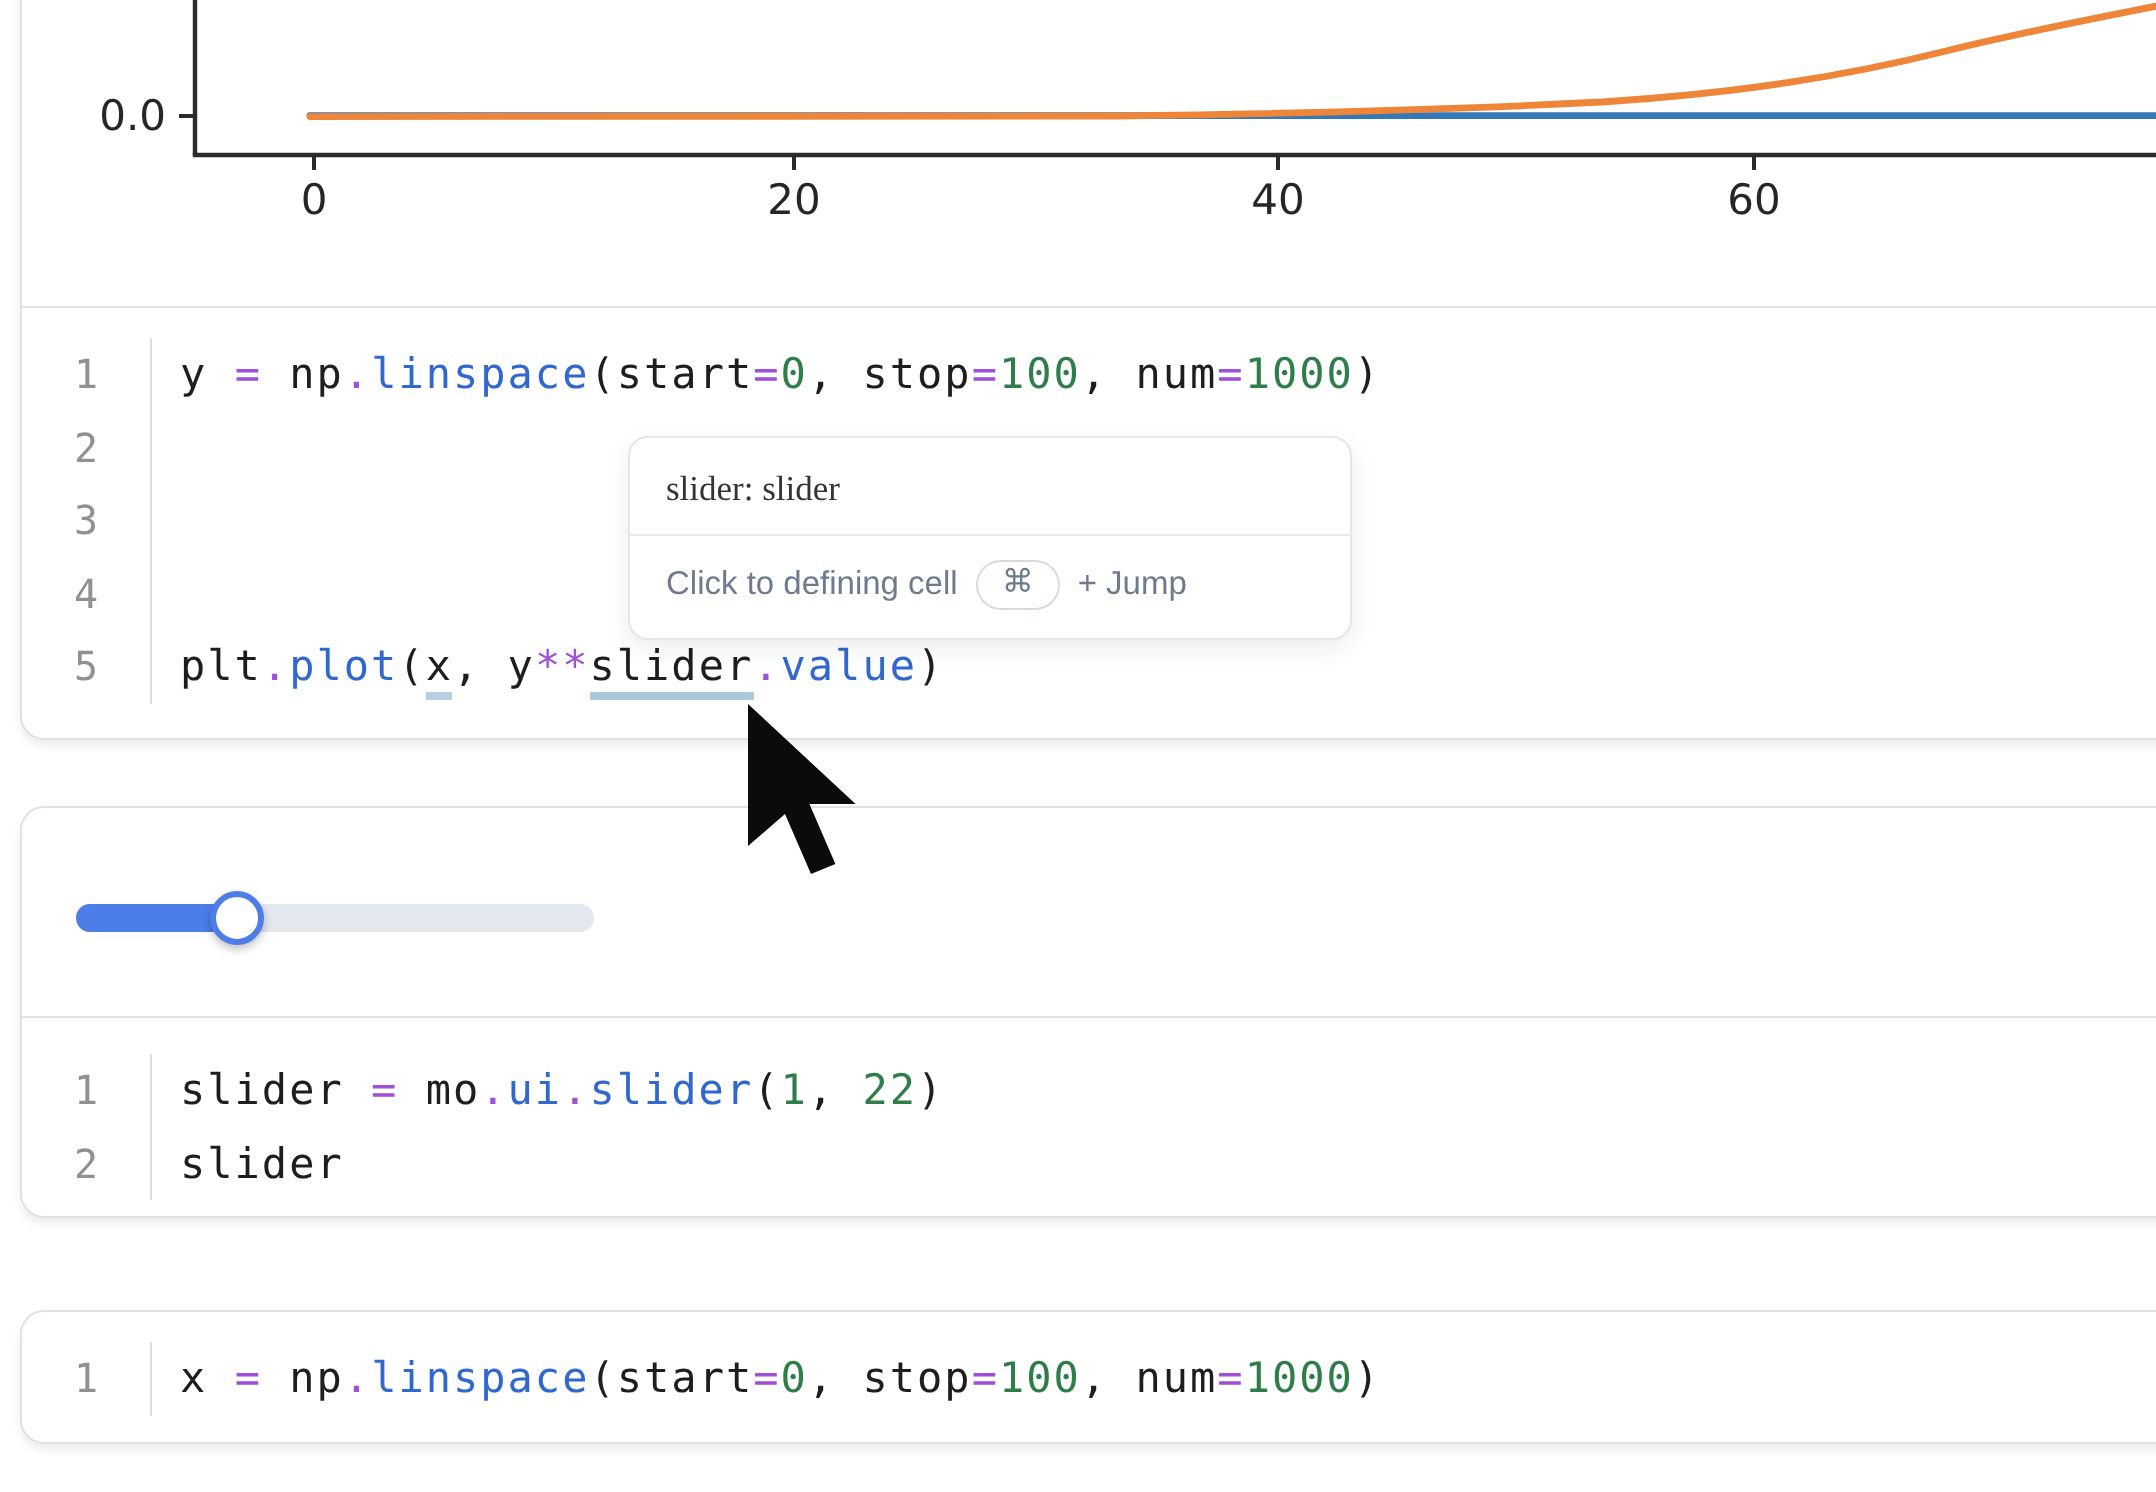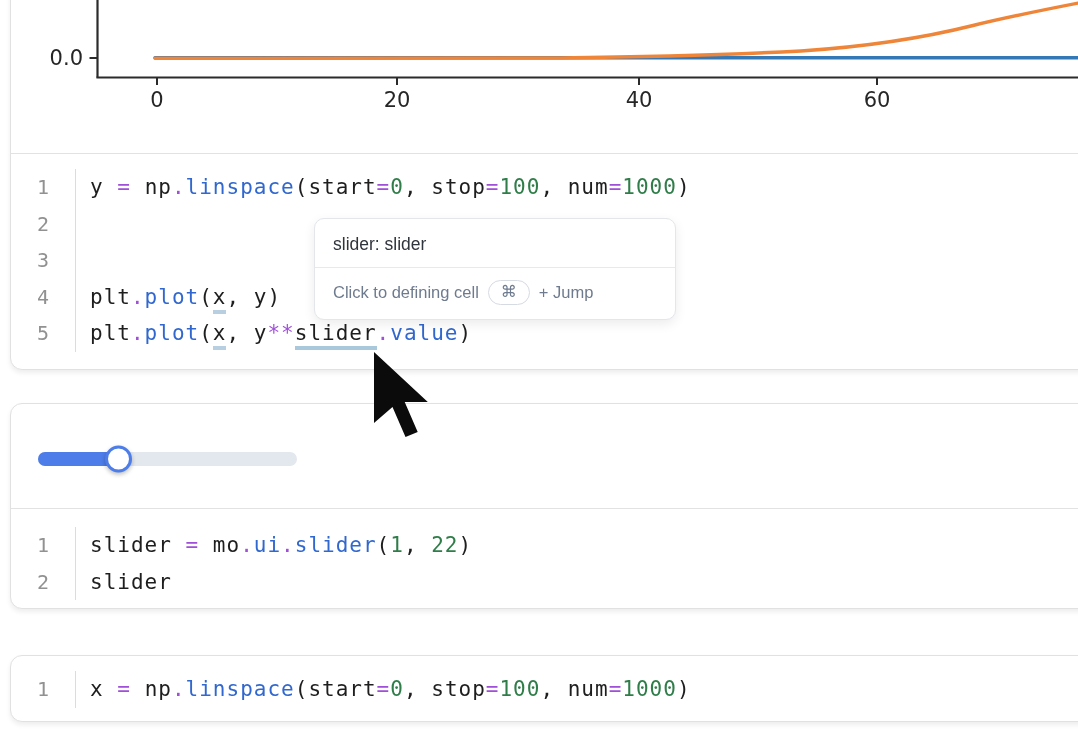--- a/index.html
+++ b/index.html
@@ -43,21 +43,21 @@
                border-radius:7px;background:#e3e7ee;}
   .slider-fill{position:absolute;left:0;top:0;bottom:0;border-radius:7px;background:#4d7de8;}
   .slider-handle{position:absolute;top:50%;transform:translateY(-50%);
                  width:21px;height:21px;border-radius:50%;background:#ffffff;
                  border:3px solid #4d7de8;box-shadow:0 2px 4px rgba(0,0,0,0.25);}
 
   
   .tooltip{position:absolute;left:314px;top:218px;width:362px;box-sizing:border-box;
            background:#ffffff;border:1px solid #e3e6ea;border-radius:10px;
            box-shadow:0 4px 12px rgba(0,0,0,0.08);z-index:20;}
-  .tt-title{padding:13px 18px 11px;font-size:17.5px;color:#30343c;line-height:24px;}
+  .tt-title{padding:13px 18px 11px;font-size:17.5px;color:#30343c;line-height:24px;font-family:Liberation Serif, serif;}
   .tt-divider{height:1px;background:#e6e9ee;margin:0 0;}
   .tt-row{display:flex;align-items:center;gap:9px;padding:10px 18px 13px;
           font-size:16.5px;color:#6e7b8f;line-height:28px;}
   .tt-key{display:inline-flex;align-items:center;justify-content:center;
           min-width:24px;height:25px;padding:0 12px;border:1.5px solid #d6dae2;
           border-radius:13px;font-size:16px;color:#6e7b8f;background:#fff;box-sizing:border-box;}
 
   
   .cursor{position:absolute;left:360px;top:345px;z-index:30;}
 </style>
@@ -98,21 +98,20 @@
         <div class="code-line">
           <div class="gutter">2</div>
           <div class="code-text">&nbsp;</div>
         </div>
         <div class="code-line">
           <div class="gutter">3</div>
           <div class="code-text">&nbsp;</div>
         </div>
         <div class="code-line">
           <div class="gutter">4</div>
-          <div class="code-text"><span class="tk-v">plt</span><span class="tk-o">.</span><span class="tk-f">plot</span><span class="tk-p">(</span><span class="tk-vu">x</span><span class="tk-p">,</span><span class="tk-t"> </span><span class="tk-v">y</span><span class="tk-p">)</span></div>
         </div>
         <div class="code-line">
           <div class="gutter">5</div>
           <div class="code-text"><span class="tk-v">plt</span><span class="tk-o">.</span><span class="tk-f">plot</span><span class="tk-p">(</span><span class="tk-vu">x</span><span class="tk-p">,</span><span class="tk-t"> </span><span class="tk-v">y</span><span class="tk-o">**</span><span class="tk-vh">slider</span><span class="tk-o">.</span><span class="tk-f">value</span><span class="tk-p">)</span></div>
         </div>
       </div>
   </div>
 
   <div class="cell cell-2">
     <div class="slider-output">

